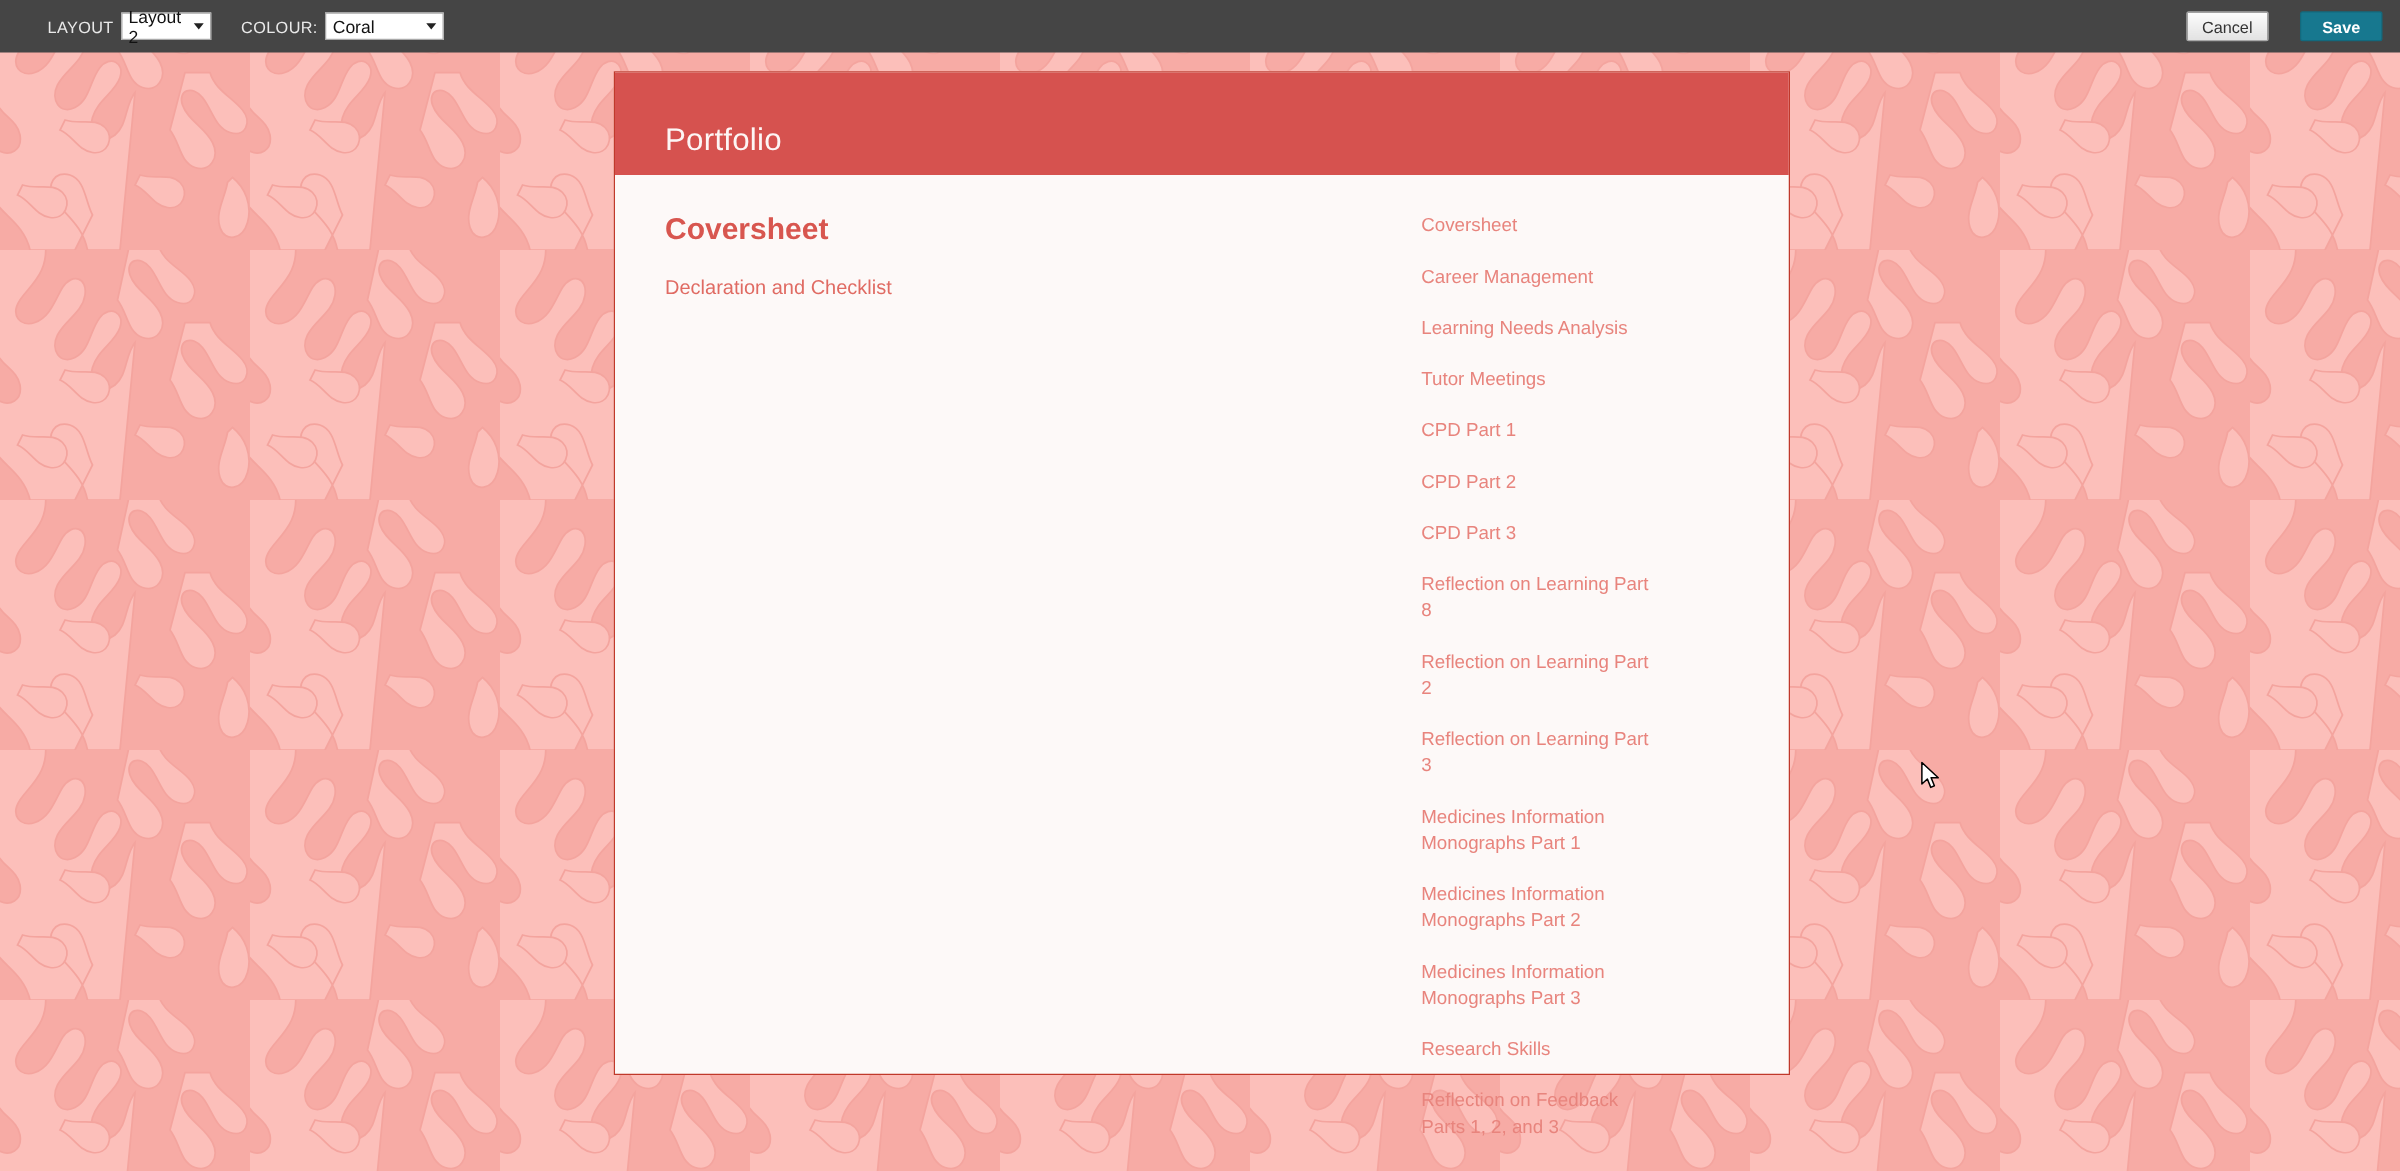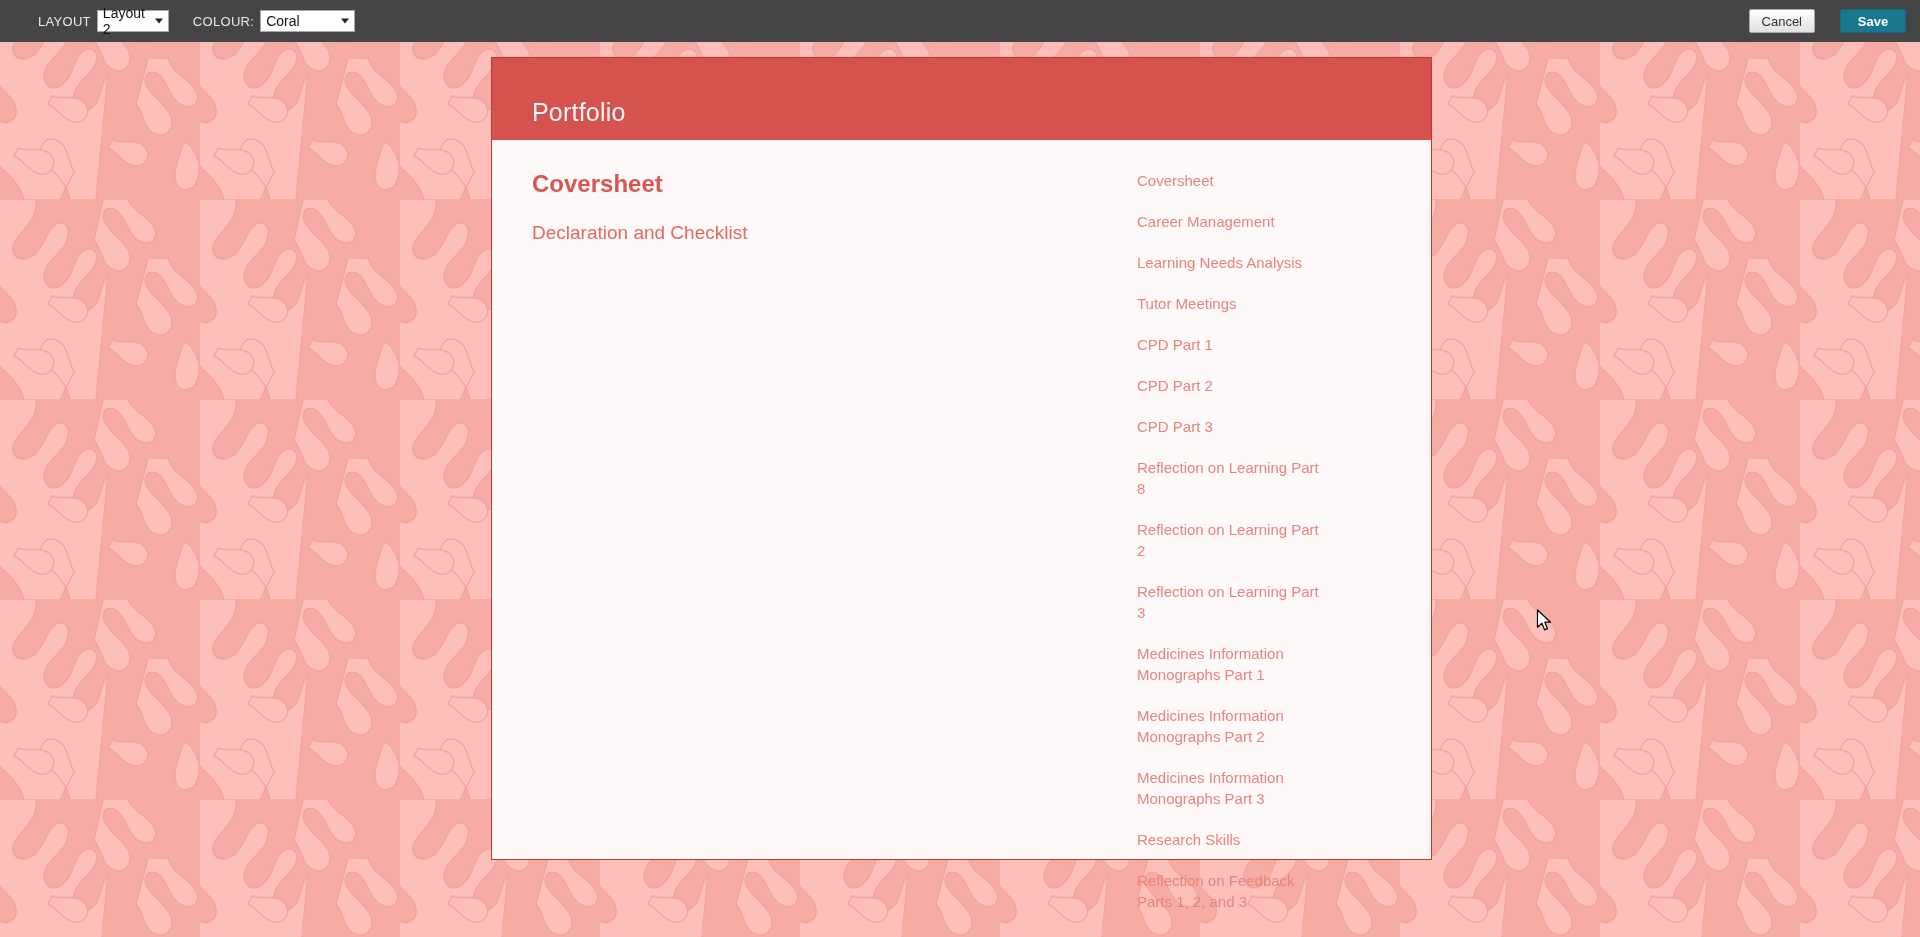--- a/index.html
+++ b/index.html
@@ -150,21 +150,21 @@
   }
   #section-title {
     color: #d8564f;
     font-size: 24px;
     font-weight: bold;
     margin: 0 0 24px 0;
     font-family: "Liberation Sans", sans-serif;
   }
   #section-subtitle {
     color: #e06b63;
-    font-size: 19px;
+    font-size: 16px;
     font-weight: normal;
     margin: 0;
     font-family: "Liberation Sans", sans-serif;
   }
 
   #nav-column {
     flex: 1;
     padding: 30px 20px 0 0;
   }
   #section-nav {

